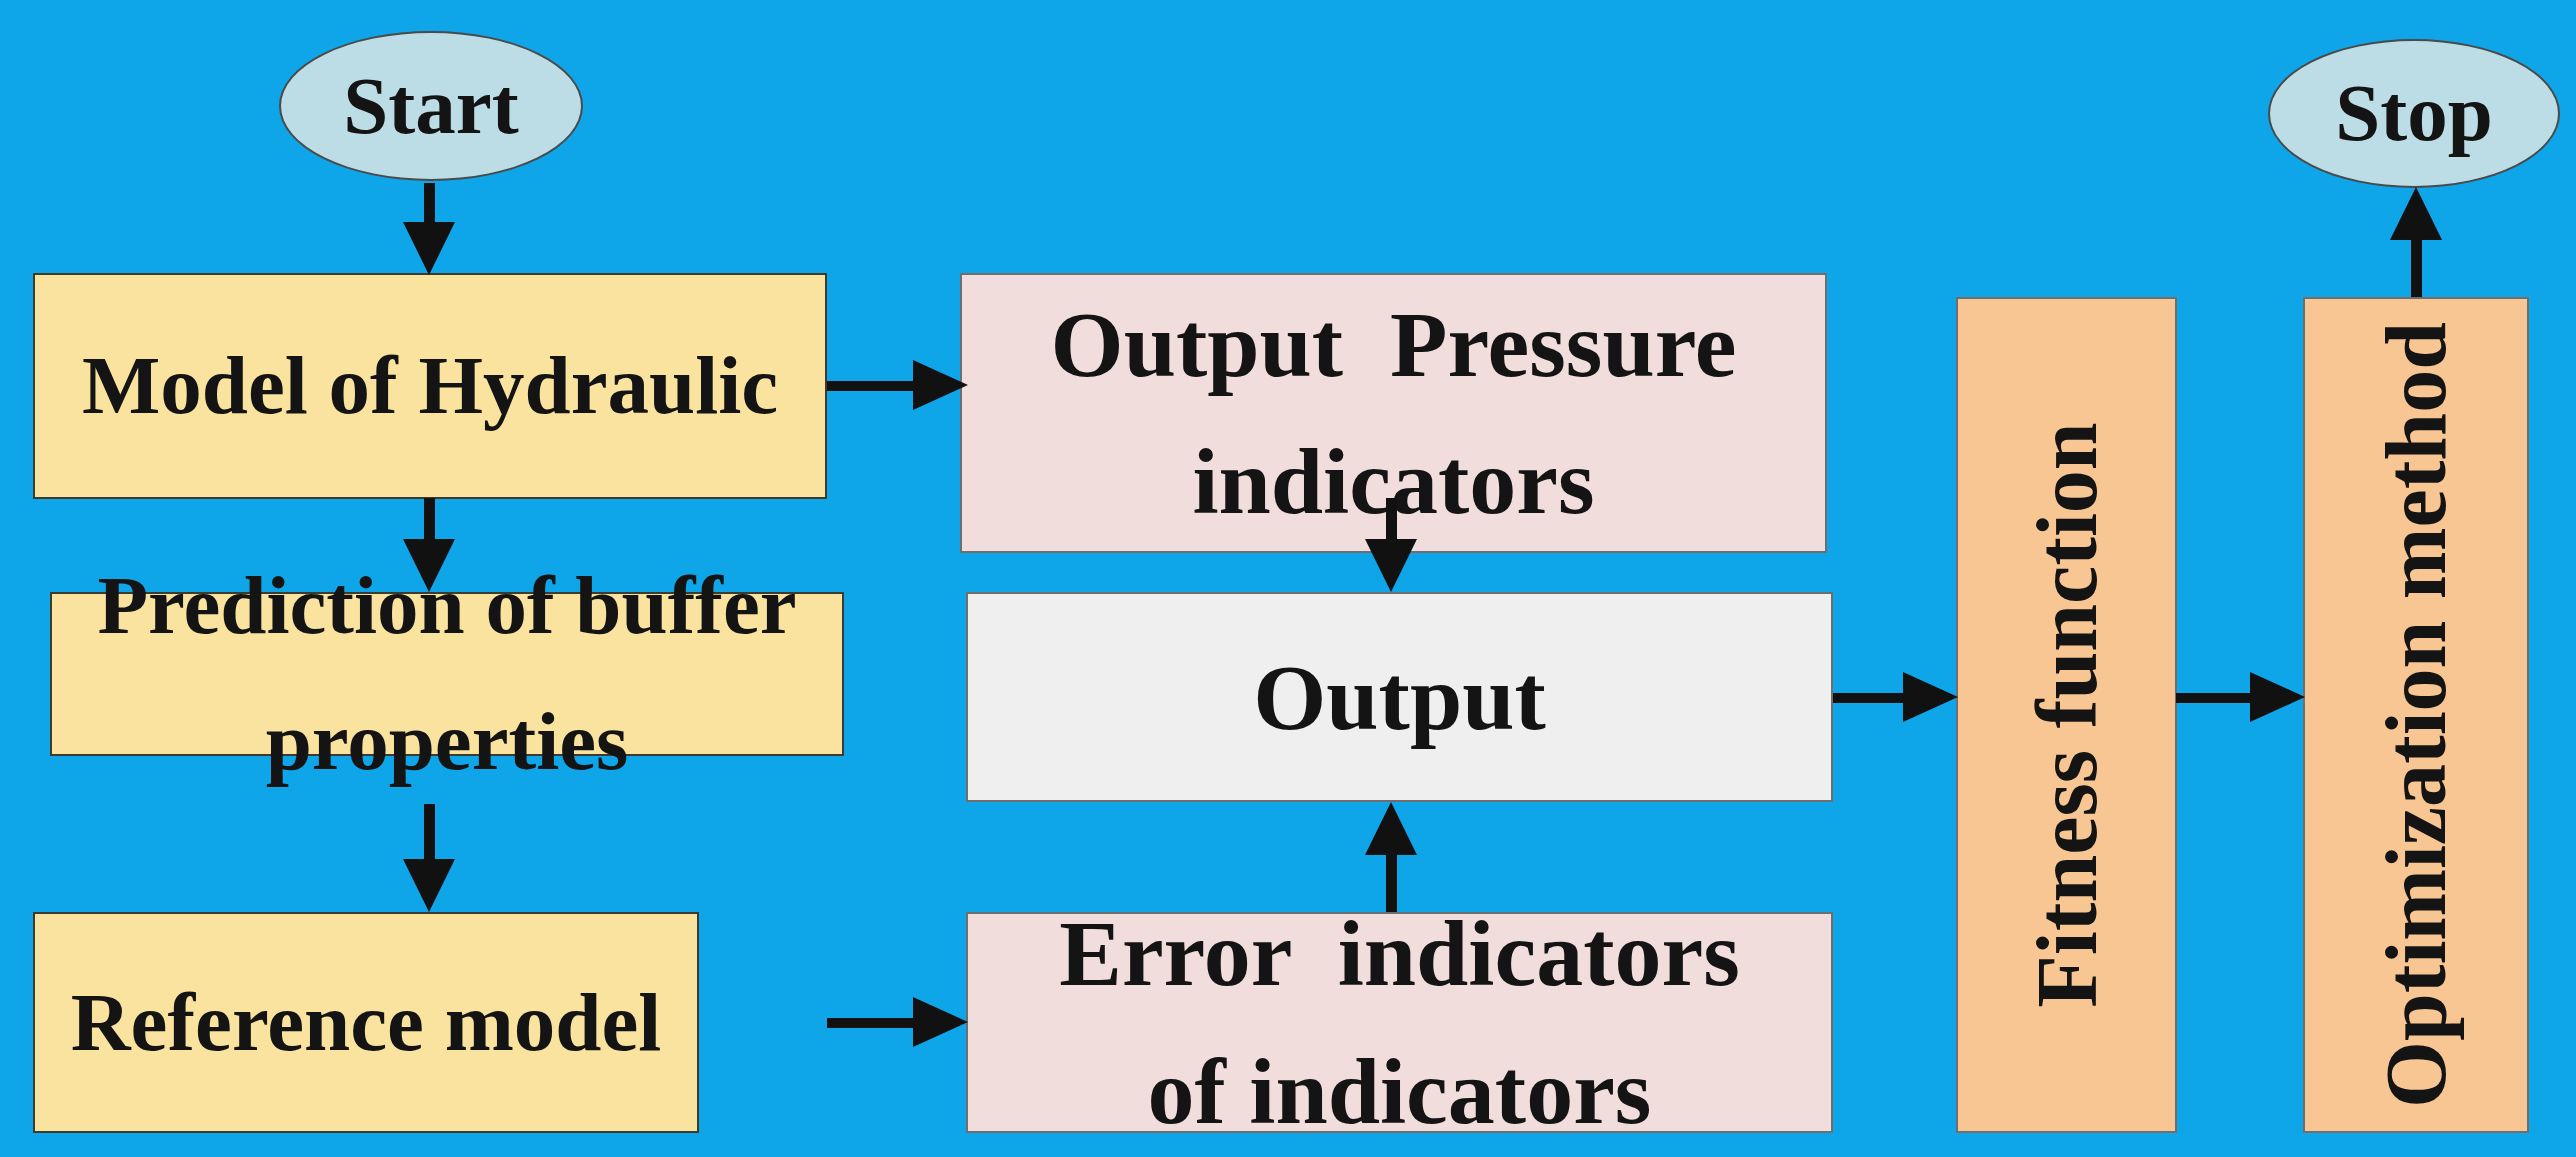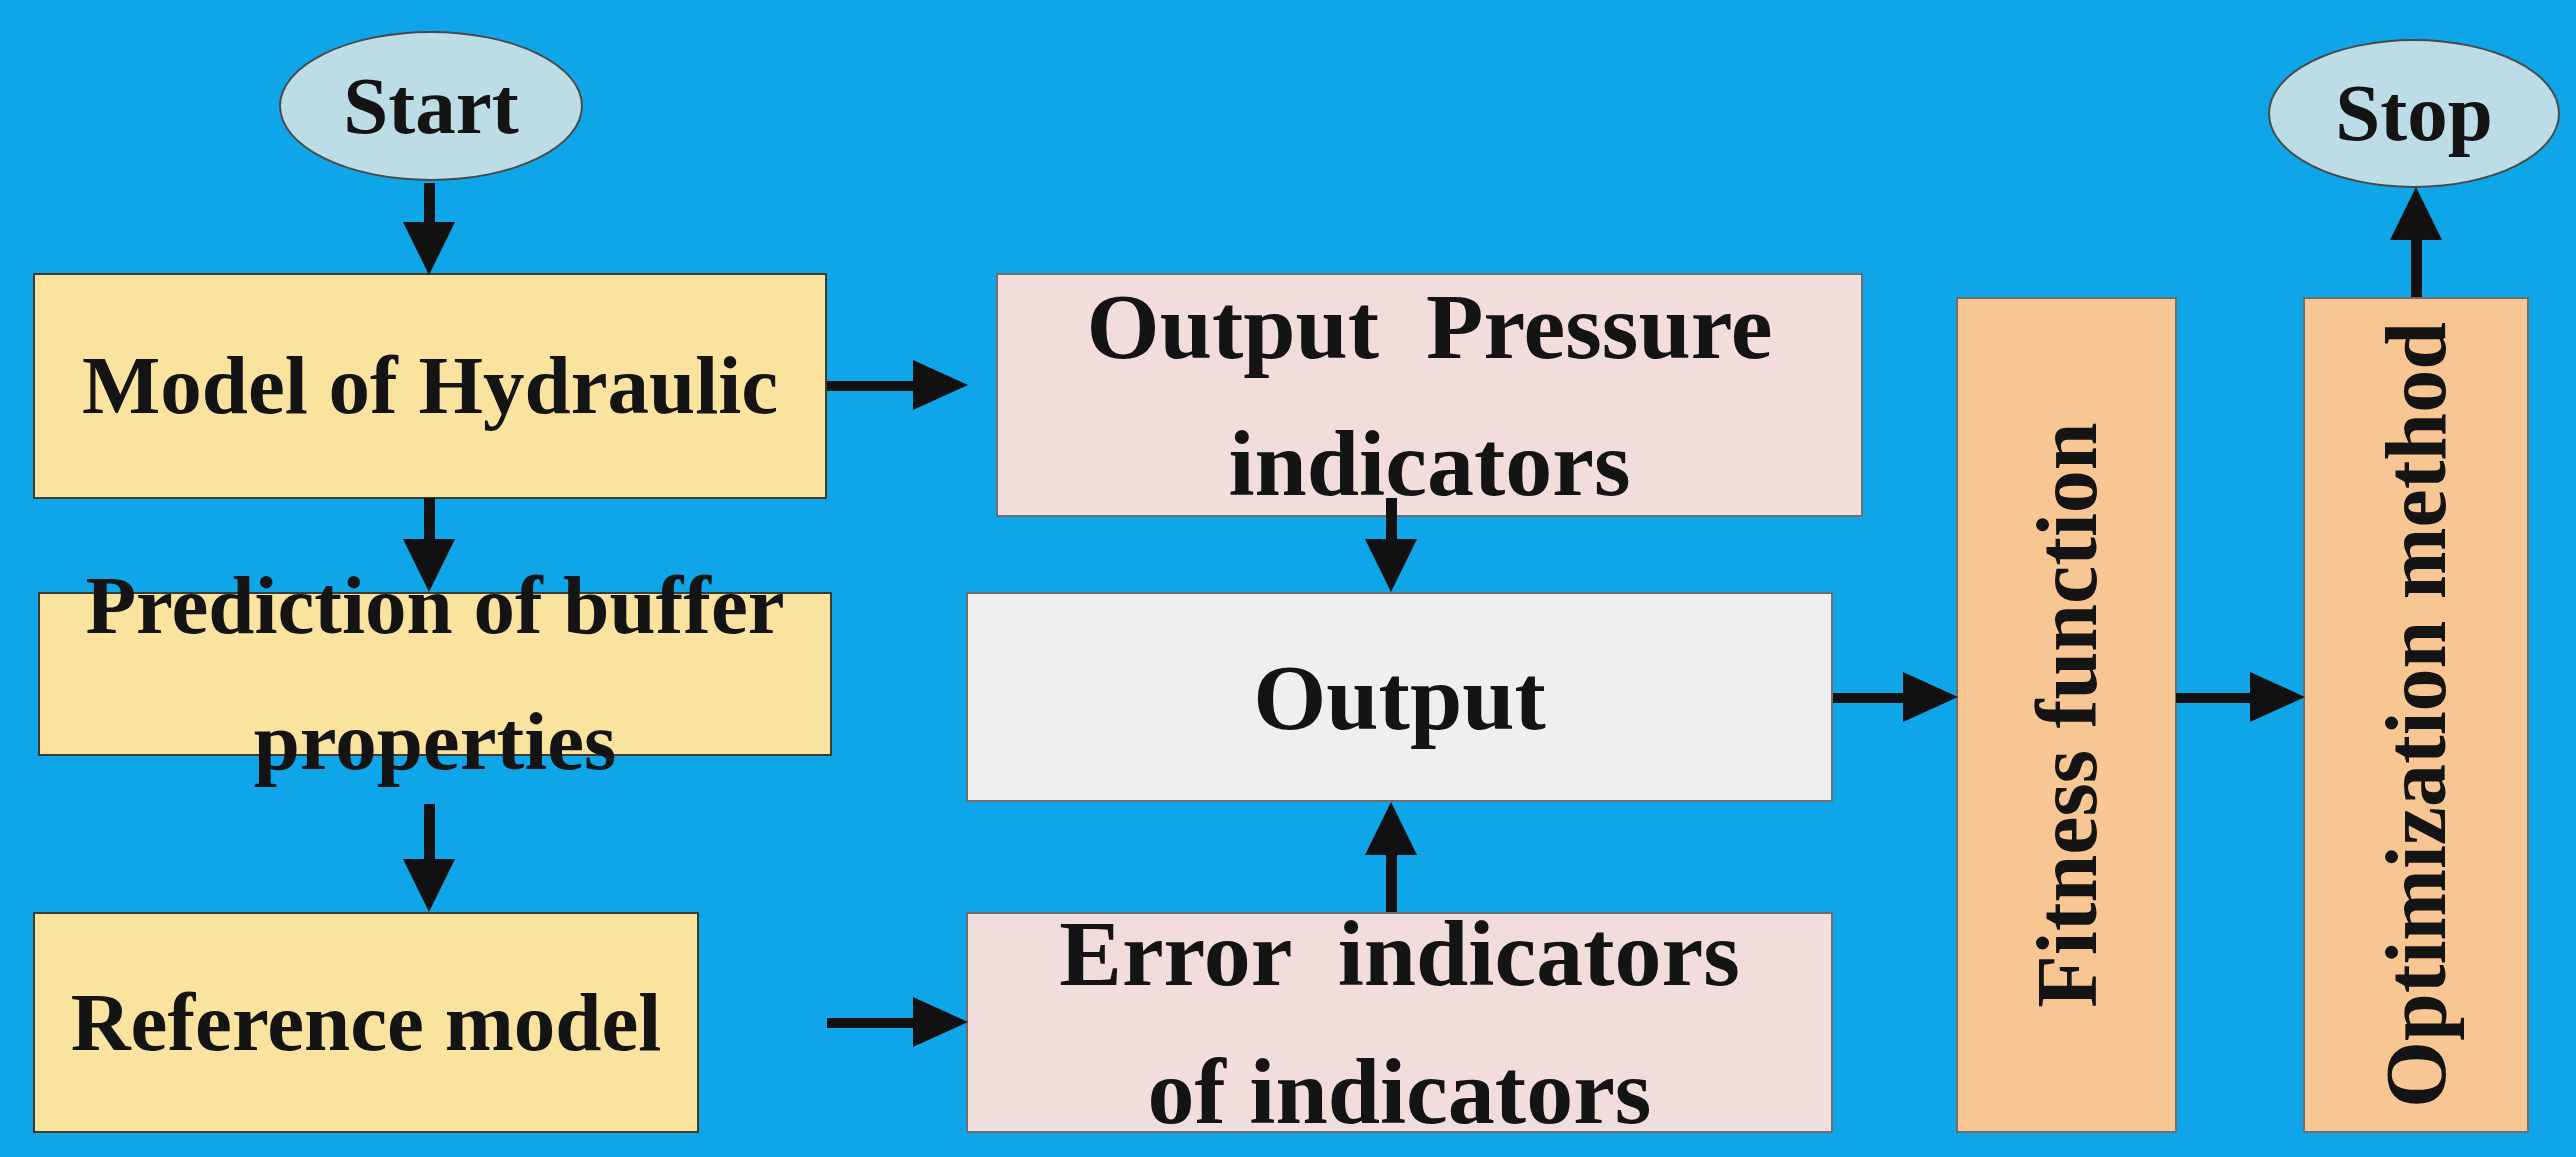--- a/index.html
+++ b/index.html
@@ -53,30 +53,30 @@
   </div>
 
   <div class="node ellipse" style="left:2268px; top:39px; width:292px; height:149px;">
     <span class="line">Stop</span>
   </div>
 
   <div class="node rect yellow f-left" style="left:33px; top:273px; width:794px; height:226px;">
     <span class="line">Model of Hydraulic</span>
   </div>
 
-  <div class="node rect yellow f-left" style="left:38px; top:592px; width:794px; height:164px;">
+  <div class="node rect yellow f-left" style="left:50px; top:592px; width:794px; height:164px;">
     <span class="line">Prediction of buffer</span>
     <span class="line">properties</span>
   </div>
 
   <div class="node rect yellow f-left" style="left:33px; top:912px; width:666px; height:221px;">
     <span class="line">Reference model</span>
   </div>
 
-  <div class="node rect pink f-mid" style="left:996px; top:273px; width:867px; height:244px;">
+  <div class="node rect pink f-mid" style="left:960px; top:273px; width:867px; height:280px;">
     <span class="line">Output  Pressure</span>
     <span class="line">indicators</span>
   </div>
 
   <div class="node rect gray f-err" style="left:966px; top:592px; width:867px; height:210px;">
     <span class="line">Output</span>
   </div>
 
   <div class="node rect pink f-mid" style="left:966px; top:912px; width:867px; height:221px;">
     <span class="line">Error  indicators</span>

